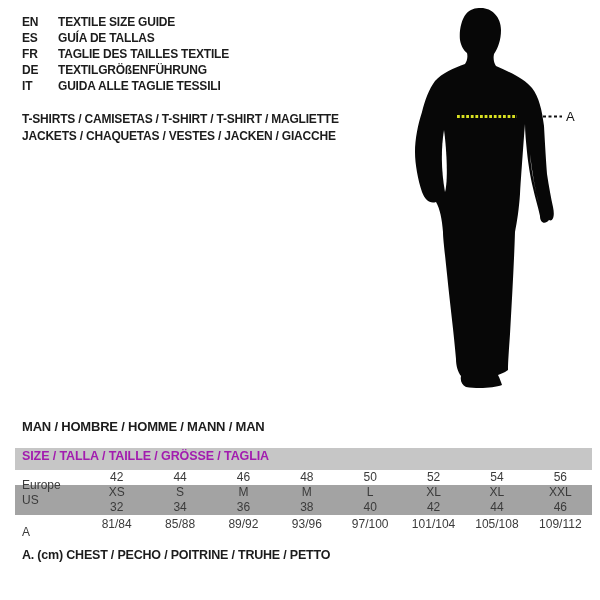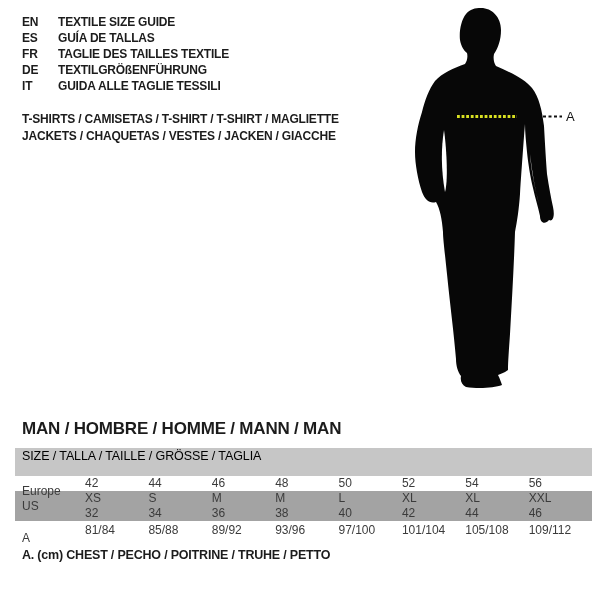--- a/index.html
+++ b/index.html
@@ -12,29 +12,29 @@
   .lang-row{display:flex;height:16px;line-height:16px;font-weight:bold;font-size:12px;letter-spacing:-0.2px;}
   .lang-code{width:36px;}
   
   .categories{position:absolute;left:22px;top:111px;}
   .category-line{height:17px;line-height:17px;font-weight:bold;font-size:12px;letter-spacing:-0.2px;}
   
   .figure{position:absolute;left:398px;top:4px;width:170px;height:390px;}
   .figure svg{display:block;width:170px;height:390px;}
   .measure-label{position:absolute;left:566px;top:109px;font-size:13px;line-height:15px;color:#141414;}
   
-  .section-title{position:absolute;left:22px;top:419px;font-weight:bold;font-size:17px;letter-spacing:-0.2px;}
+  .section-title{position:absolute;left:22px;top:419px;font-weight:bold;font-size:13px;letter-spacing:-0.2px;}
   
   .size-table{position:absolute;left:15px;top:448px;width:577px;font-size:12px;color:#3b3b3b;}
-  .thead{height:28px;line-height:16px;background:#c6c6c6;color:#000000;padding-left:7px;font-size:12.5px;letter-spacing:-0.1px;}
+  .thead{height:22px;line-height:16px;background:#c6c6c6;color:#a21caf;padding-left:7px;font-size:12.5px;letter-spacing:-0.1px;font-weight:bold;}
   .trow{display:flex;height:15px;line-height:15px;}
   .trow.shaded{background:#a3a3a3;}
   .trow:last-child{height:18px;line-height:18px;}
   .tlabel{width:70px;padding-left:7px;box-sizing:border-box;text-align:left;margin-top:8px;}
-  .tcell{flex:1;text-align:left;}
+  .tcell{flex:1;text-align:center;}
   
   .footnote{position:absolute;left:22px;top:548px;font-weight:bold;font-size:12.5px;letter-spacing:-0.2px;}
 </style>
 </head>
 <body>
 
 <div id="canvas">
 
   <div class="lang-list">
       <div class="lang-row">

